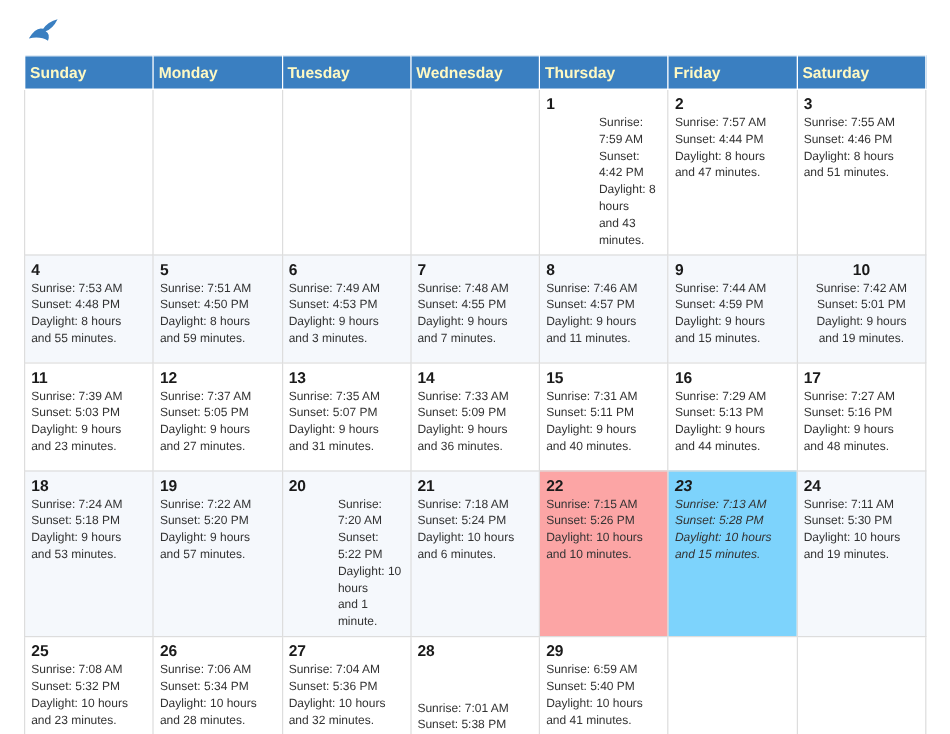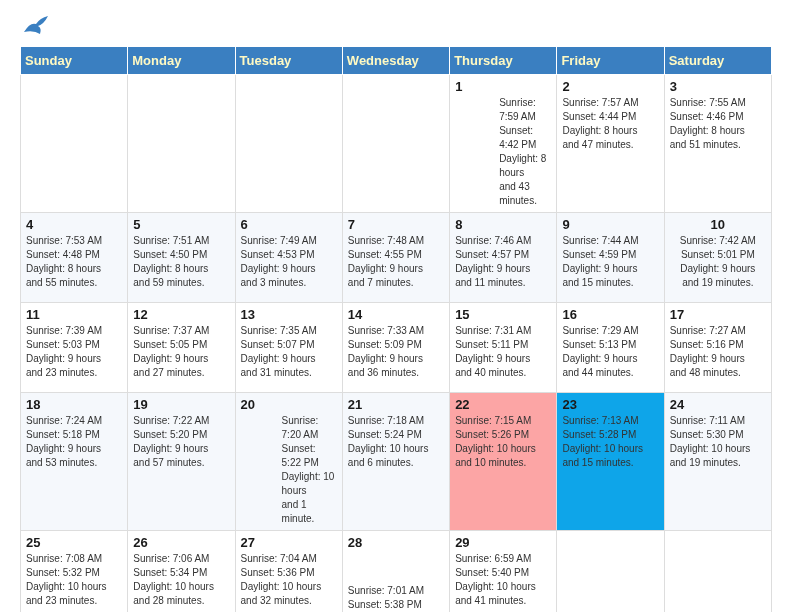--- a/index.html
+++ b/index.html
@@ -283,21 +283,21 @@
 Daylight: 10 hours
 and 6 minutes.</div>
         </td>
         <td style="background: #fca5a5; margin-left: 33px;">
           <div class="day-number">22</div>
           <div class="day-info" style="white-space: pre-line;">Sunrise: 7:15 AM
 Sunset: 5:26 PM
 Daylight: 10 hours
 and 10 minutes.</div>
         </td>
-        <td style="background: #0ea5e9;">
+        <td style="background: #7dd3fc; font-style: italic;">
           <div class="day-number">23</div>
           <div class="day-info" style="white-space: pre-line;">Sunrise: 7:13 AM
 Sunset: 5:28 PM
 Daylight: 10 hours
 and 15 minutes.</div>
         </td>
         <td style="background: rgb(245, 248, 252);">
           <div class="day-number">24</div>
           <div class="day-info" style="white-space: pre-line;">Sunrise: 7:11 AM
 Sunset: 5:30 PM

